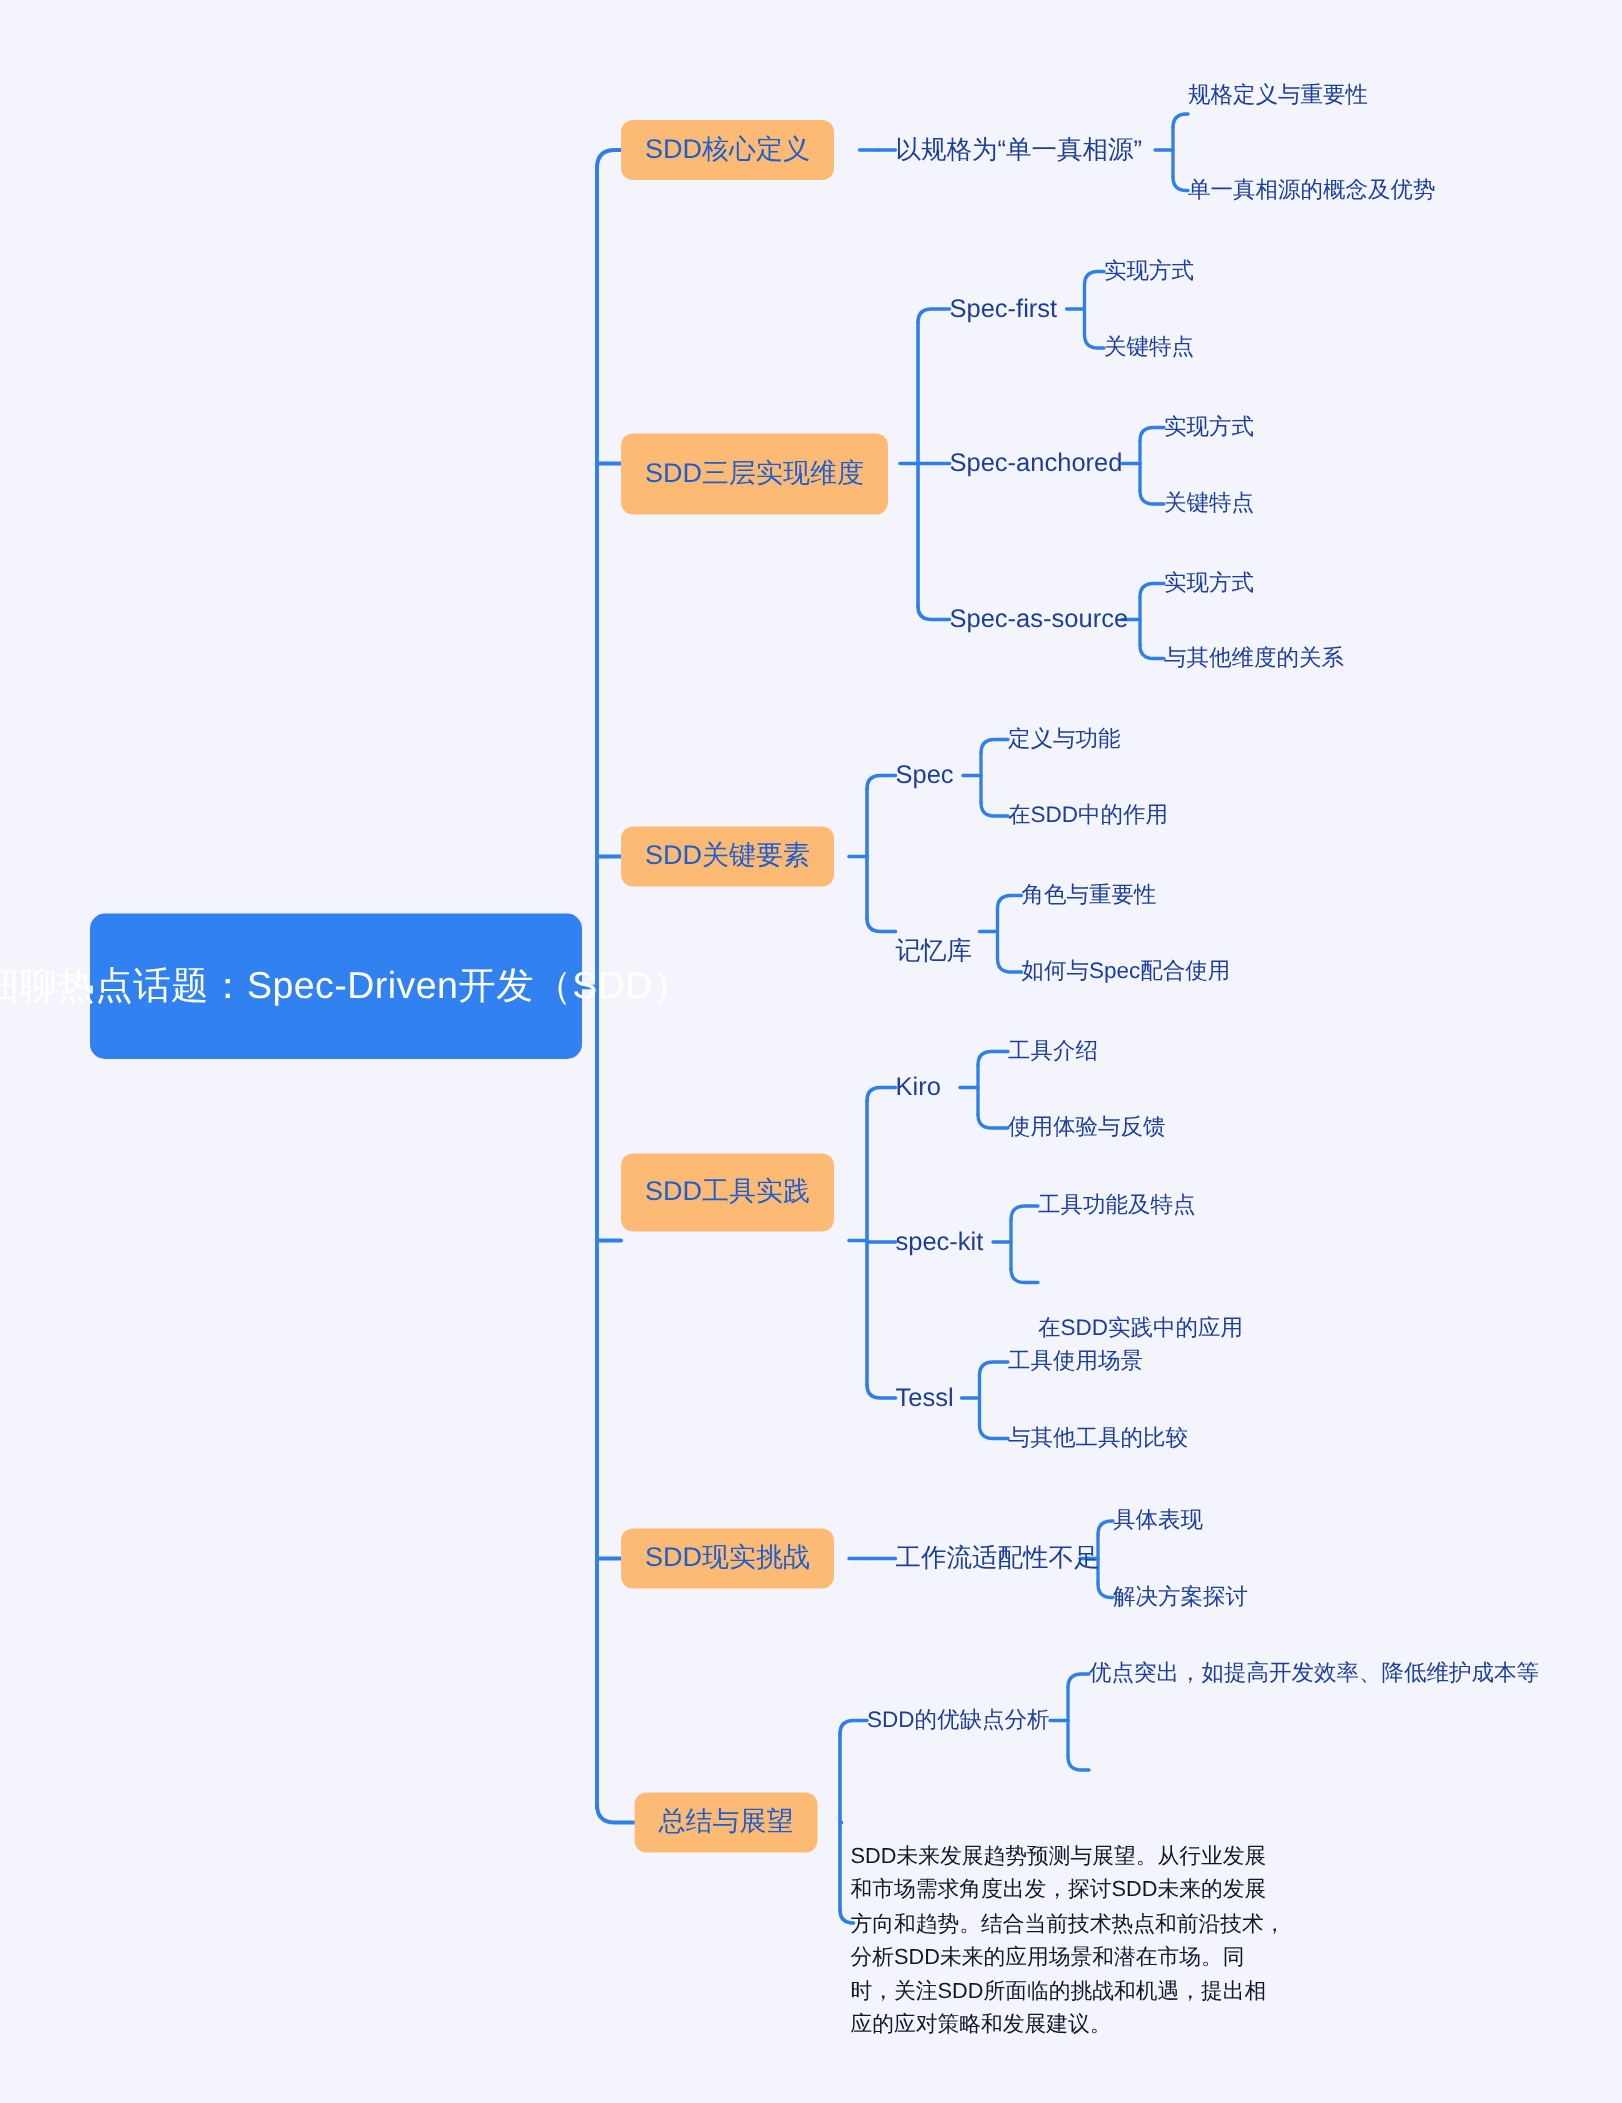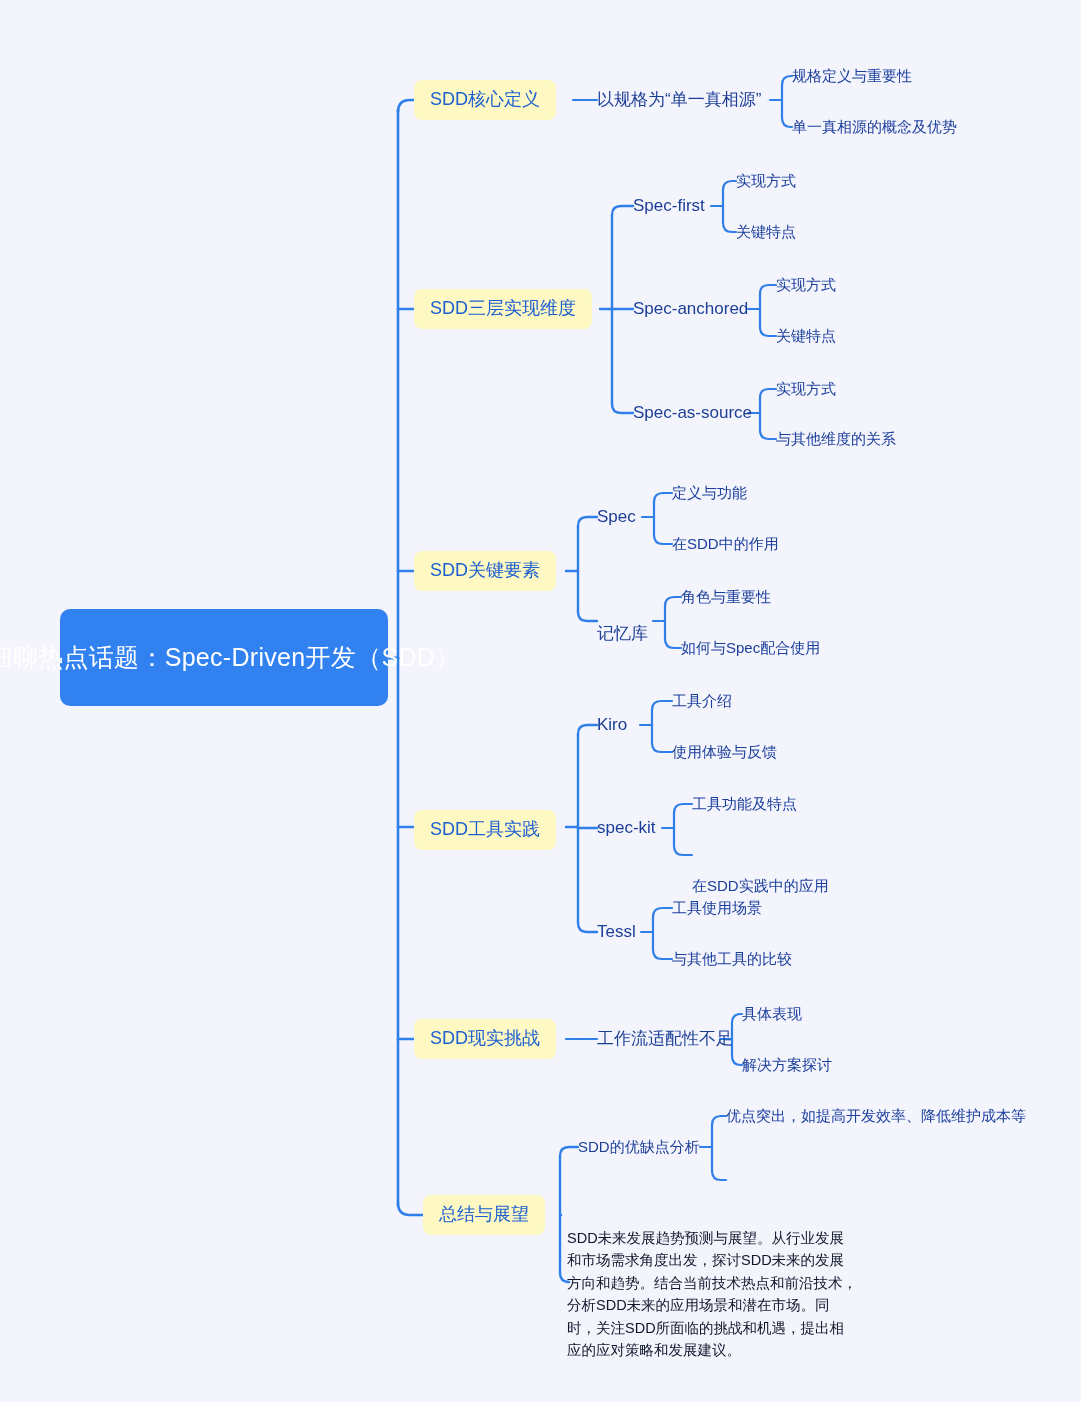--- a/index.html
+++ b/index.html
@@ -41,21 +41,21 @@
     font-size: 25px;
     text-align: center;
     display: flex;
     align-items: center;
     justify-content: center;
     padding: 10px 16px;
     letter-spacing: 0.3px;
   }
   
   .node-l1 {
-    background: #fef9c3;
+    background: #fdba74;
     color: #1c5fd0;
     border-radius: 8px;
     font-size: 18px;
     display: flex;
     align-items: center;
     justify-content: center;
     padding: 9px 16px;
     white-space: nowrap;
   }
   
@@ -169,24 +169,24 @@
       <path d="M 700 1147 L 712 1147" fill="none" stroke="#2f7fe8" stroke-width="2.2" stroke-linecap="round" stroke-linejoin="round"></path>
       <path d="M 712 1125 L 712 1171" fill="none" stroke="#2f7fe8" stroke-width="2.2" stroke-linecap="round" stroke-linejoin="round"></path>
       <path d="M 712 1125 Q 712 1116 721 1116 L 726 1116" fill="none" stroke="#2f7fe8" stroke-width="2.2" stroke-linecap="round" stroke-linejoin="round"></path>
       <path d="M 712 1171 Q 712 1180 721 1180 L 726 1180" fill="none" stroke="#2f7fe8" stroke-width="2.2" stroke-linecap="round" stroke-linejoin="round"></path>
     </svg>
 
   <div class="node node-root" style="left:60px; top:609px; width:328px; height:97px;">细聊热点话题：Spec-Driven开发（SDD）</div>
 
   <div class="node node-l1" style="left:414px; top:80px; height:40px;">SDD核心定义</div>
   <div class="node node-l2" style="left:597px; top:86px; height:28px;">以规格为“单一真相源”</div>
-  <div class="node node-l3" style="left:792px; top:64px; height:24px;">规格定义与重要性</div>
+  <div class="node node-l3" style="left:792px; top:52px; height:24px;">规格定义与重要性</div>
   <div class="node node-l3" style="left:792px; top:115px; height:24px;">单一真相源的概念及优势</div>
 
-  <div class="node node-l1" style="left:414px; top:289px; height:40px;">SDD三层实现维度</div>
+  <div class="node node-l1" style="left:414px; top:289px; height:54px;">SDD三层实现维度</div>
 
   <div class="node node-l2" style="left:633px; top:192px; height:28px;">Spec-first</div>
   <div class="node node-l3" style="left:736px; top:169px; height:24px;">实现方式</div>
   <div class="node node-l3" style="left:736px; top:220px; height:24px;">关键特点</div>
 
   <div class="node node-l2" style="left:633px; top:295px; height:28px;">Spec-anchored</div>
   <div class="node node-l3" style="left:776px; top:273px; height:24px;">实现方式</div>
   <div class="node node-l3" style="left:776px; top:324px; height:24px;">关键特点</div>
 
   <div class="node node-l2" style="left:633px; top:399px; height:28px;">Spec-as-source</div>
@@ -196,21 +196,21 @@
   <div class="node node-l1" style="left:414px; top:551px; height:40px;">SDD关键要素</div>
 
   <div class="node node-l2" style="left:597px; top:503px; height:28px;">Spec</div>
   <div class="node node-l3" style="left:672px; top:481px; height:24px;">定义与功能</div>
   <div class="node node-l3" style="left:672px; top:532px; height:24px;">在SDD中的作用</div>
 
   <div class="node node-l2" style="left:597px; top:620px; height:28px;">记忆库</div>
   <div class="node node-l3" style="left:681px; top:585px; height:24px;">角色与重要性</div>
   <div class="node node-l3" style="left:681px; top:636px; height:24px;">如何与Spec配合使用</div>
 
-  <div class="node node-l1" style="left:414px; top:810px; height:40px;">SDD工具实践</div>
+  <div class="node node-l1" style="left:414px; top:769px; height:52px;">SDD工具实践</div>
 
   <div class="node node-l2" style="left:597px; top:711px; height:28px;">Kiro</div>
   <div class="node node-l3" style="left:672px; top:689px; height:24px;">工具介绍</div>
   <div class="node node-l3" style="left:672px; top:740px; height:24px;">使用体验与反馈</div>
 
   <div class="node node-l2" style="left:597px; top:814px; height:28px;text-align:right;">spec-kit</div>
   <div class="node node-l3" style="left:692px; top:792px; height:24px;">工具功能及特点</div>
   <div class="node node-l3" style="left:692px; top:843px; height:24px;margin-top:31px;">在SDD实践中的应用</div>
 
   <div class="node node-l2" style="left:597px; top:918px; height:28px;">Tessl</div>

